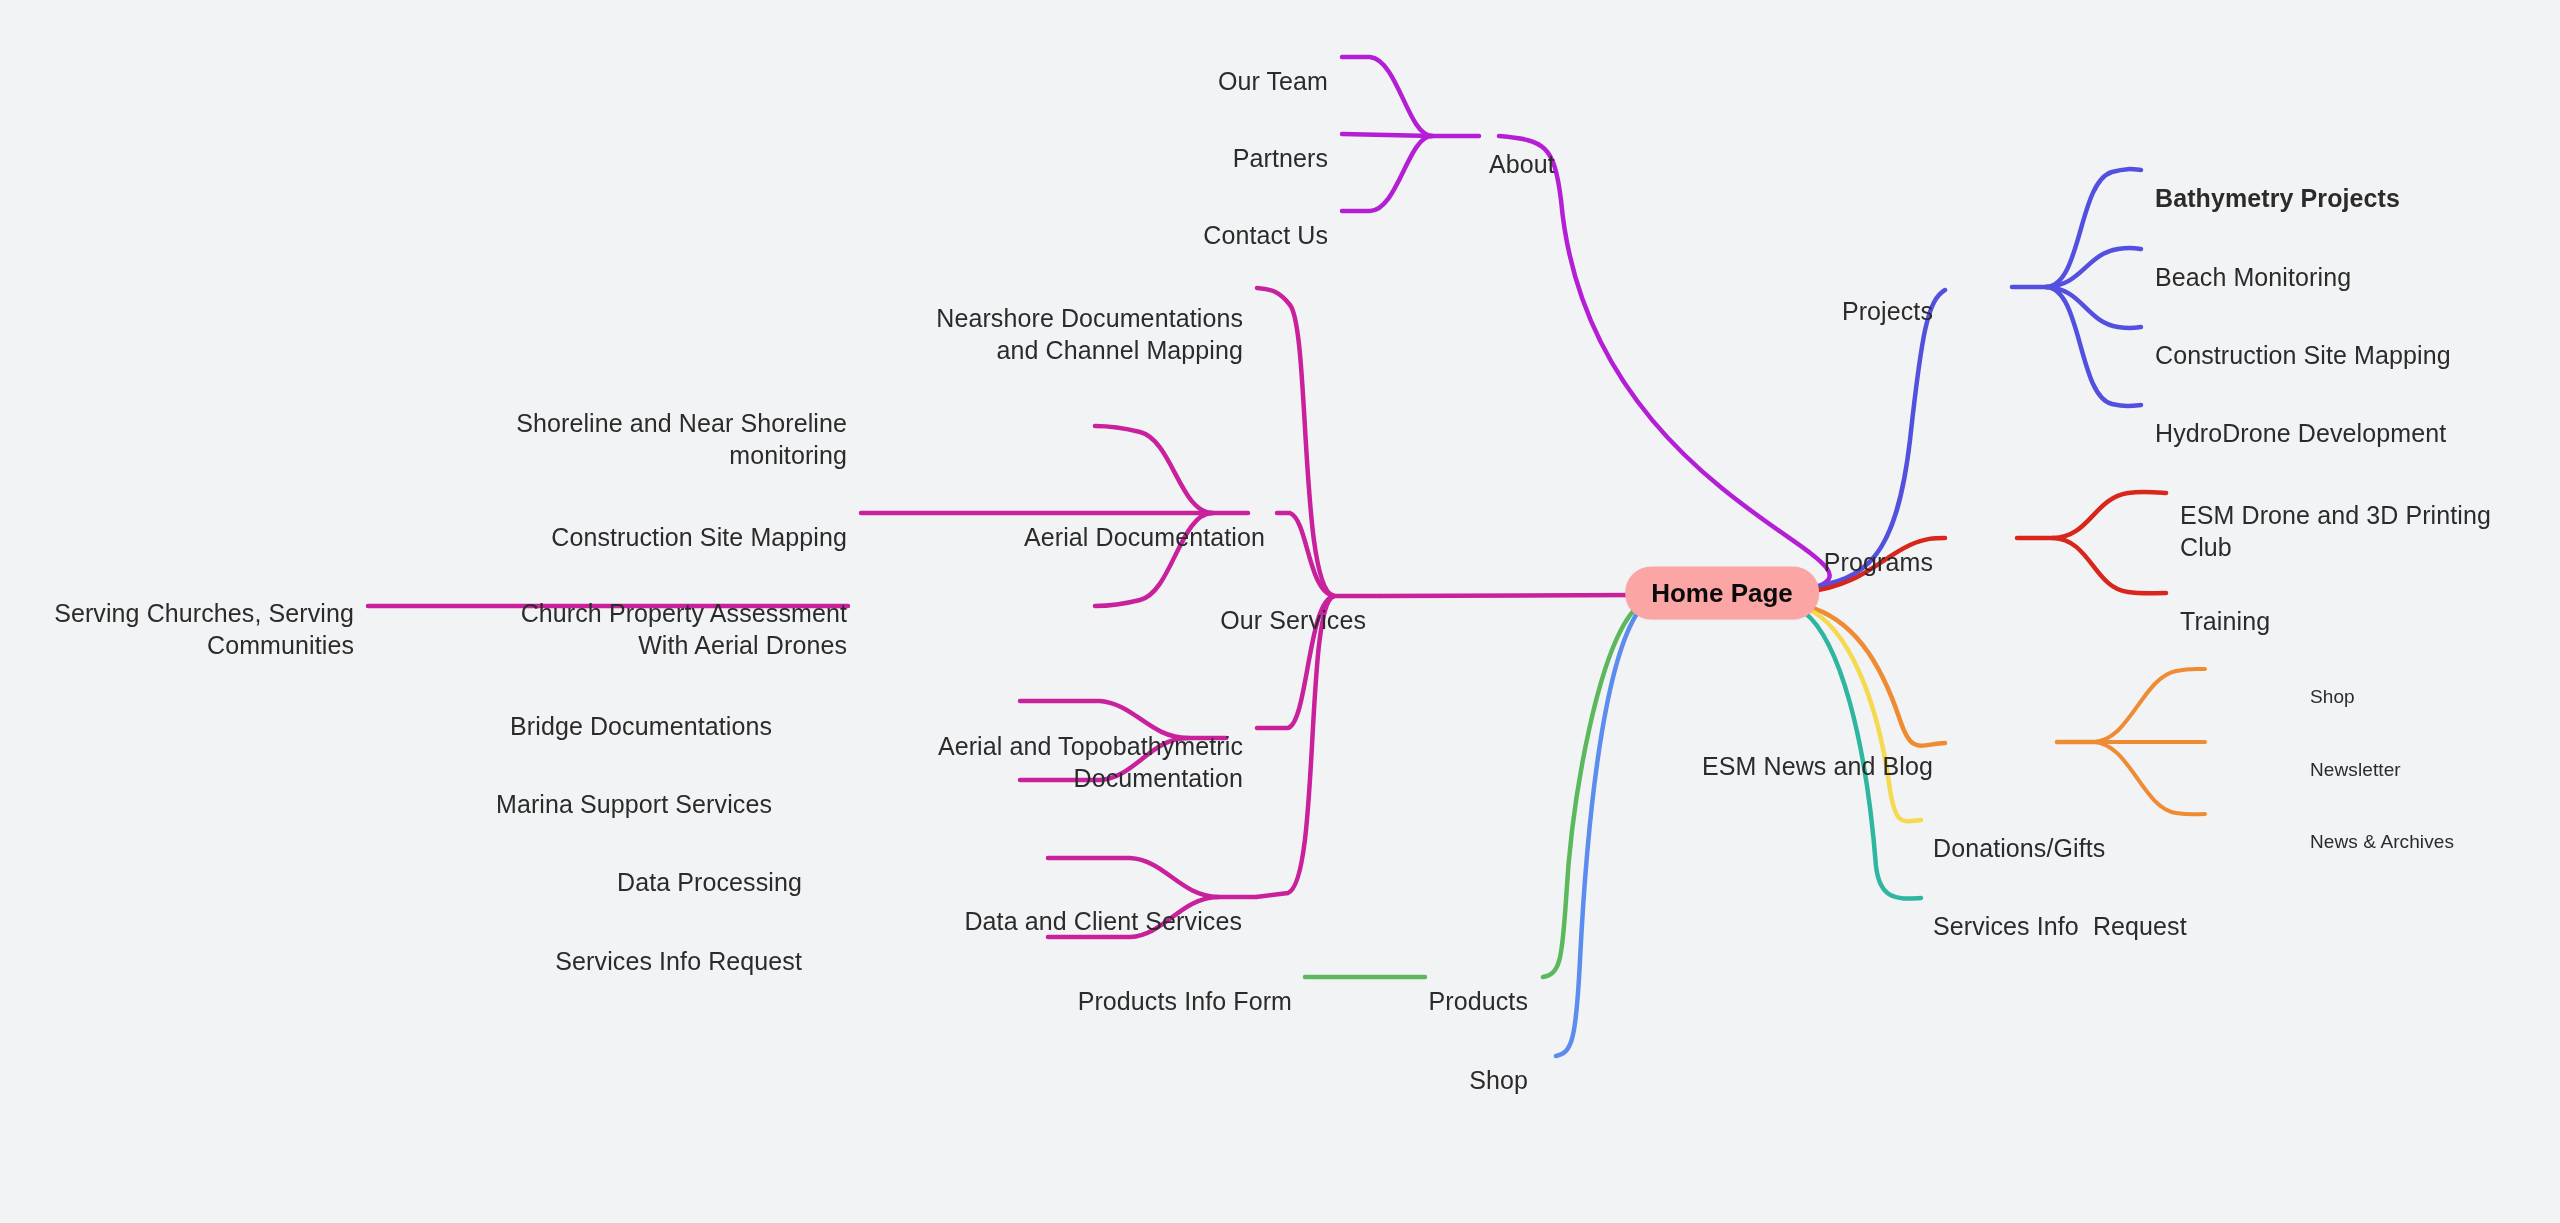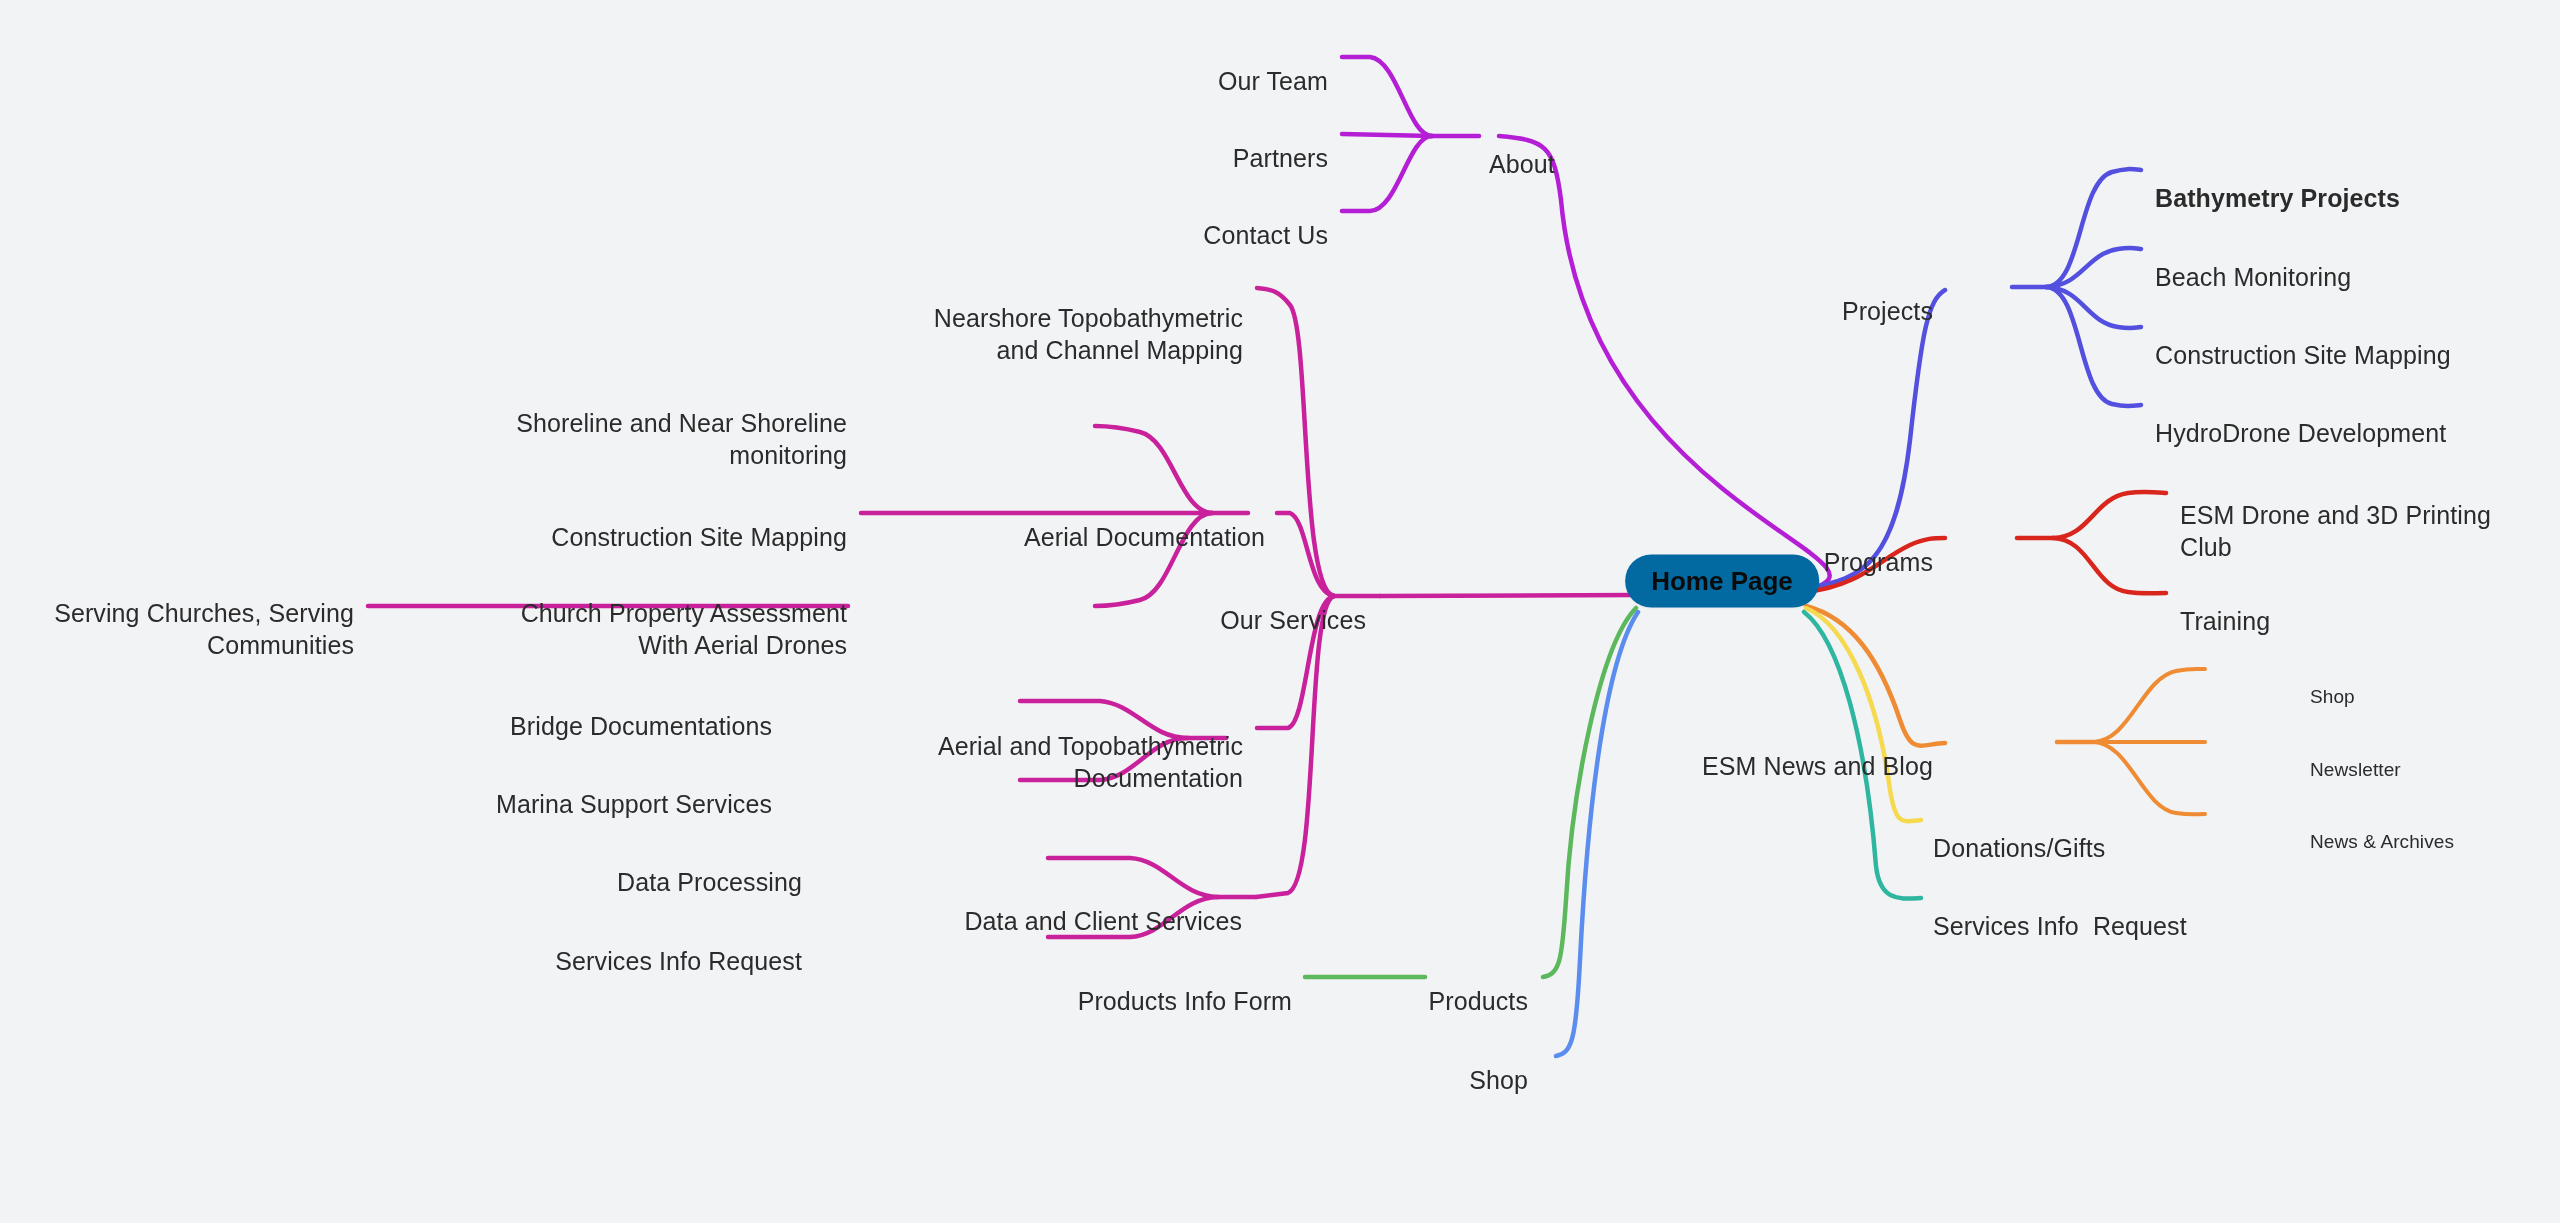--- a/index.html
+++ b/index.html
@@ -106,21 +106,21 @@
       <path d="M 2093 742 C 2130 743 2142 808 2176 813 C 2190 815 2196 814 2205 814" fill="none" stroke="#ee8b33" stroke-width="4" stroke-linecap="round"></path>
       <path d="M 1806 608 C 1848 626 1878 700 1890 790 C 1896 826 1902 822 1921 820" fill="none" stroke="#f5d94e" stroke-width="4.5" stroke-linecap="round"></path>
       <path d="M 1804 612 C 1840 640 1866 740 1876 866 C 1880 902 1900 899 1921 898" fill="none" stroke="#2eb6a0" stroke-width="4.5" stroke-linecap="round"></path>
     </svg>
   <div id="nodes-layer">
       <div class="node anchor-left" style="left: 1489px; top: 136px; color: rgb(43, 43, 43);">About</div>
       <div class="node anchor-right" style="left: 1328px; top: 57px; color: rgb(43, 43, 43);">Our Team</div>
       <div class="node anchor-right" style="left: 1328px; top: 134px; color: rgb(43, 43, 43);">Partners</div>
       <div class="node anchor-right" style="left: 1328px; top: 211px; color: rgb(43, 43, 43);">Contact Us</div>
       <div class="node anchor-right" style="left: 1366px; top: 596px; color: rgb(43, 43, 43);">Our Services</div>
-      <div class="node anchor-right multiline" style="left: 1243px; top: 310px; color: rgb(43, 43, 43);">Nearshore Topobathymetric
+      <div class="node anchor-right multiline" style="left: 1243px; top: 310px; color: rgb(43, 43, 43);">Nearshore Documentations
 and Channel Mapping</div>
       <div class="node anchor-right" style="left: 1265px; top: 513px; color: rgb(43, 43, 43);">Aerial Documentation</div>
       <div class="node anchor-right multiline" style="left: 1243px; top: 738px; color: rgb(43, 43, 43);">Aerial and Topobathymetric
 Documentation</div>
       <div class="node anchor-right" style="left: 1242px; top: 897px; color: rgb(43, 43, 43);">Data and Client Services</div>
       <div class="node anchor-right multiline" style="left: 847px; top: 415px; color: rgb(43, 43, 43);">Shoreline and Near Shoreline
 monitoring</div>
       <div class="node anchor-right" style="left: 847px; top: 513px; color: rgb(43, 43, 43);">Construction Site Mapping</div>
       <div class="node anchor-right multiline" style="left: 847px; top: 605px; color: rgb(43, 43, 43);">Church Property Assessment
 With Aerial Drones</div>
@@ -142,14 +142,14 @@
       <div class="node anchor-left multiline" style="left: 2180px; top: 503px; color: rgb(43, 43, 43);">ESM Drone and 3D Printing
 Club</div>
       <div class="node anchor-left" style="left: 2180px; top: 593px; color: rgb(43, 43, 43);">Training</div>
       <div class="node anchor-right" style="left: 1933px; top: 742px; color: rgb(43, 43, 43);">ESM News and Blog</div>
       <div class="node anchor-left small" style="left: 2310px; top: 669px; color: rgb(43, 43, 43);">Shop</div>
       <div class="node anchor-left small" style="left: 2310px; top: 742px; color: rgb(43, 43, 43);">Newsletter</div>
       <div class="node anchor-left small" style="left: 2310px; top: 814px; color: rgb(43, 43, 43);">News &amp; Archives</div>
       <div class="node anchor-left" style="left: 1933px; top: 820px; color: rgb(43, 43, 43);">Donations/Gifts</div>
       <div class="node anchor-left" style="left: 1933px; top: 898px; color: rgb(43, 43, 43);">Services Info  Request</div>
     </div>
-  <div class="root-node" id="root-node" style="left: 1722px; top: 581px; background: #0369a1; color: rgb(11, 11, 11);">Home Page</div>
+  <div class="root-node" id="root-node" style="left: 1722px; top: 593px; background: #fca5a5; color: rgb(11, 11, 11);">Home Page</div>
 </div>
 
 </body></html>

